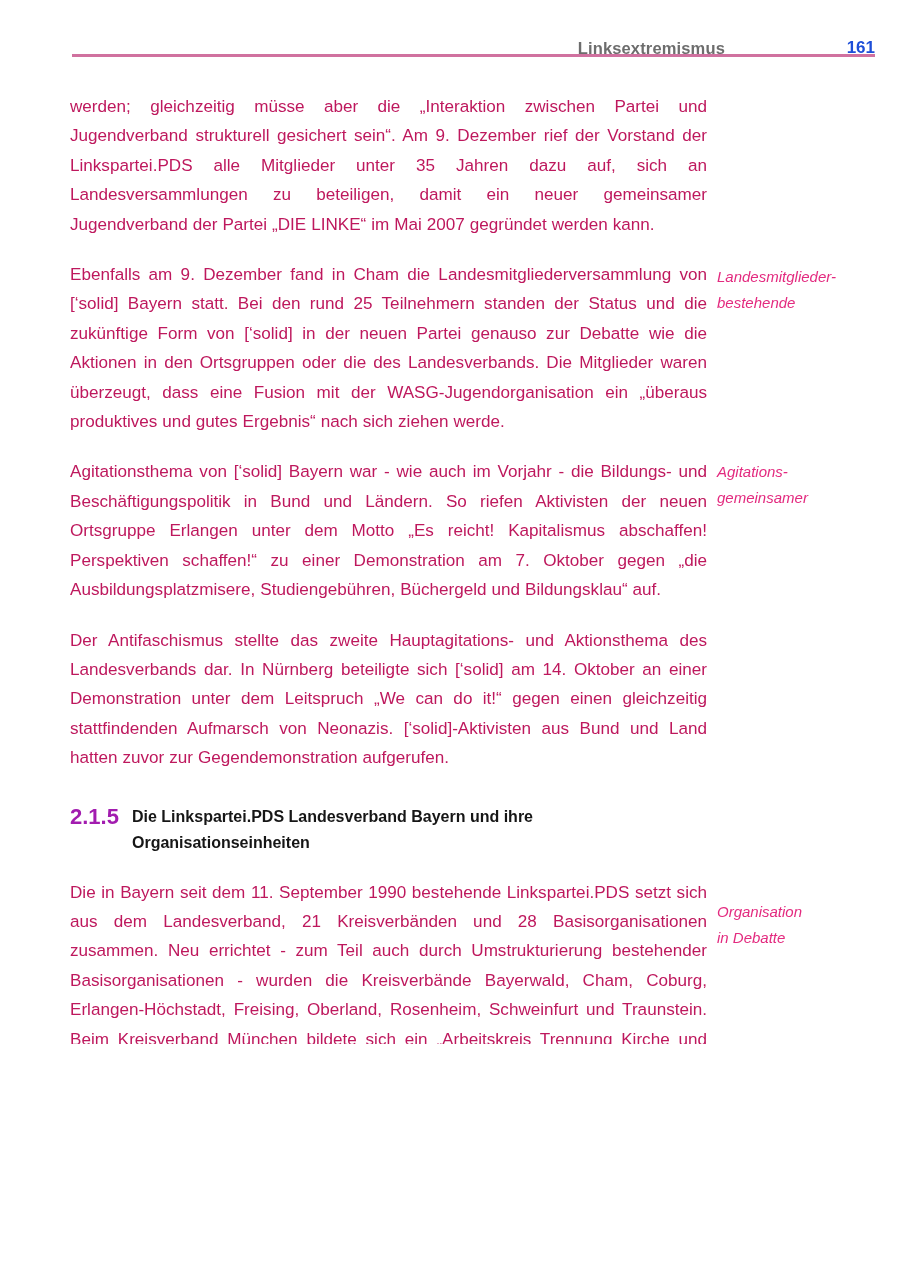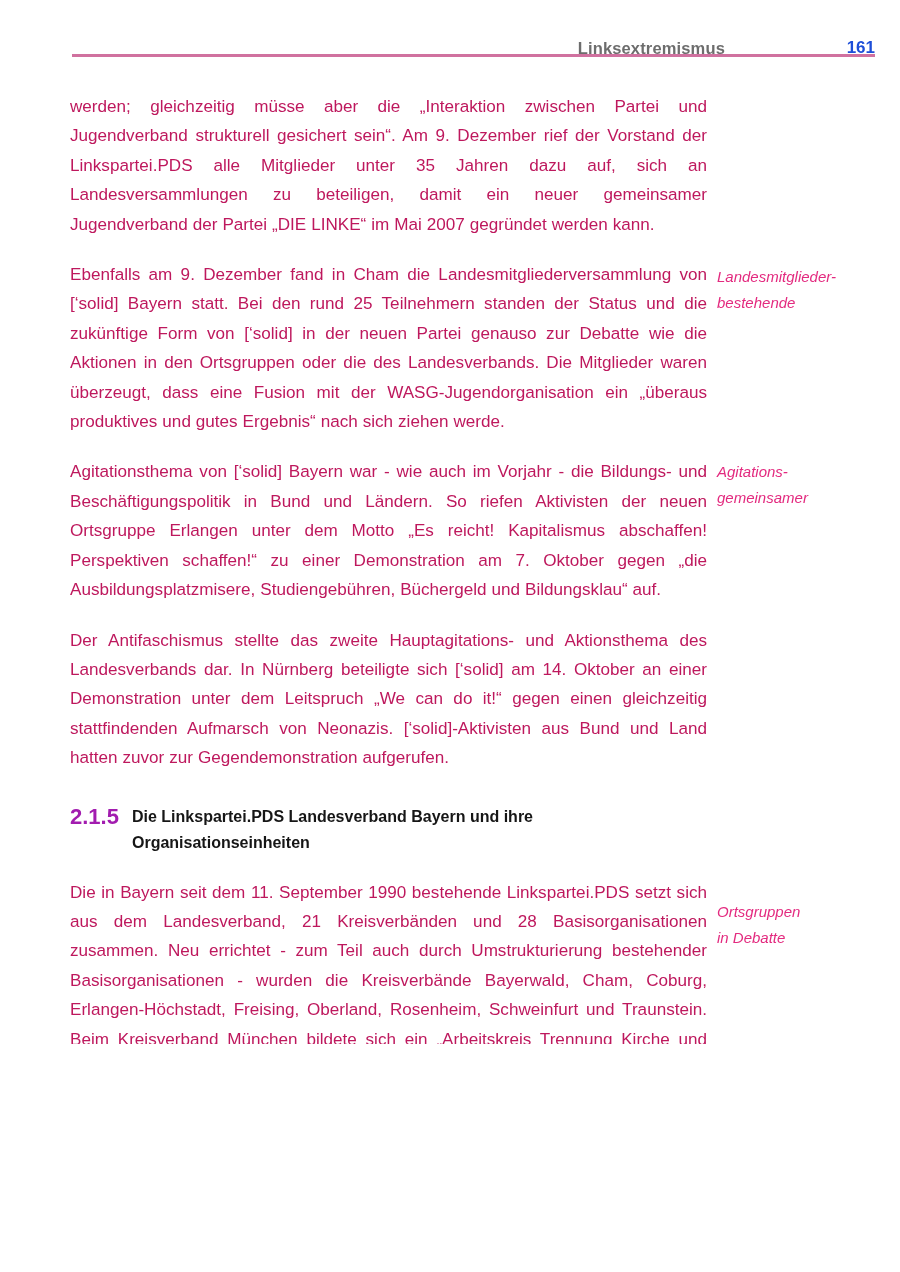--- a/index.html
+++ b/index.html
@@ -152,19 +152,19 @@
     <span>Landesmitglieder-</span>
     <span>bestehende</span>
   </div>
 
   <div class="margin-note" style="top:459px">
     <span>Agitations-</span>
     <span>gemeinsamer</span>
   </div>
 
   <div class="margin-note" style="top:899px">
-    <span>Ortsgruppen</span>
+    <span>Organisation</span>
     <span>in Debatte</span>
   </div>
 
   <div class="footer">Verfassungsschutzbericht Bayern 2006</div>
 
 </div>
 
 </body></html>

